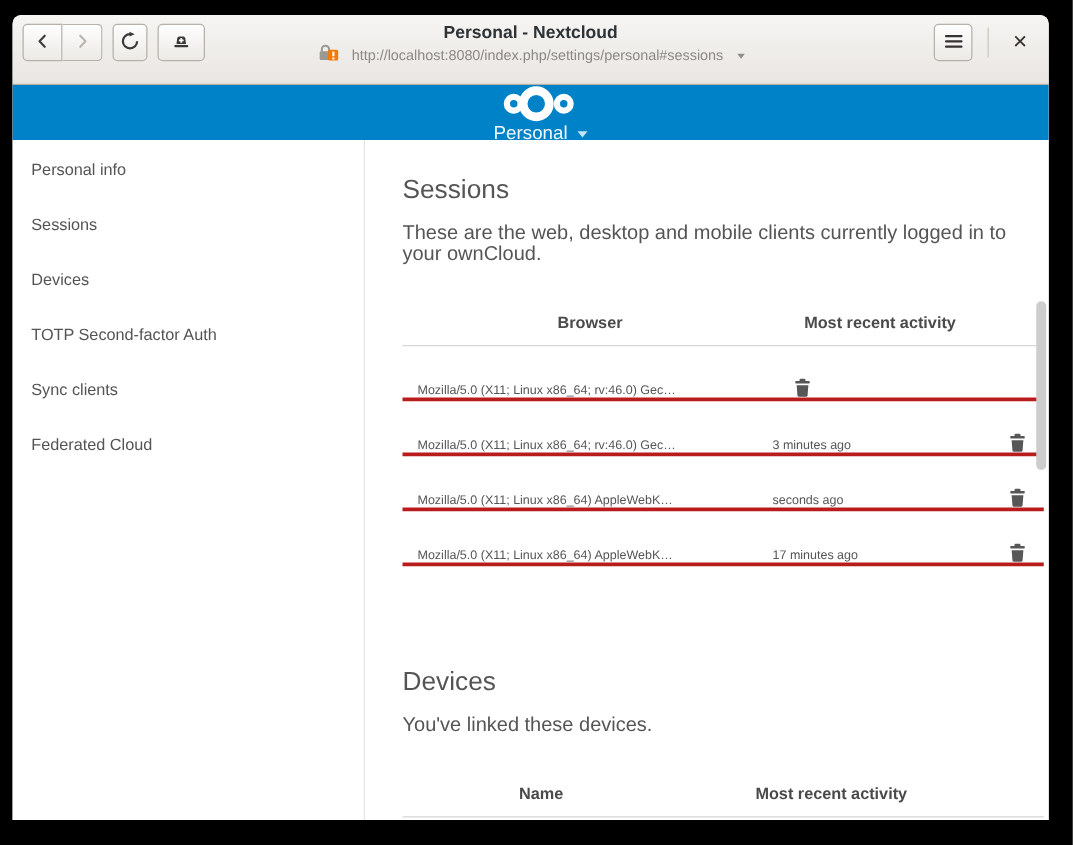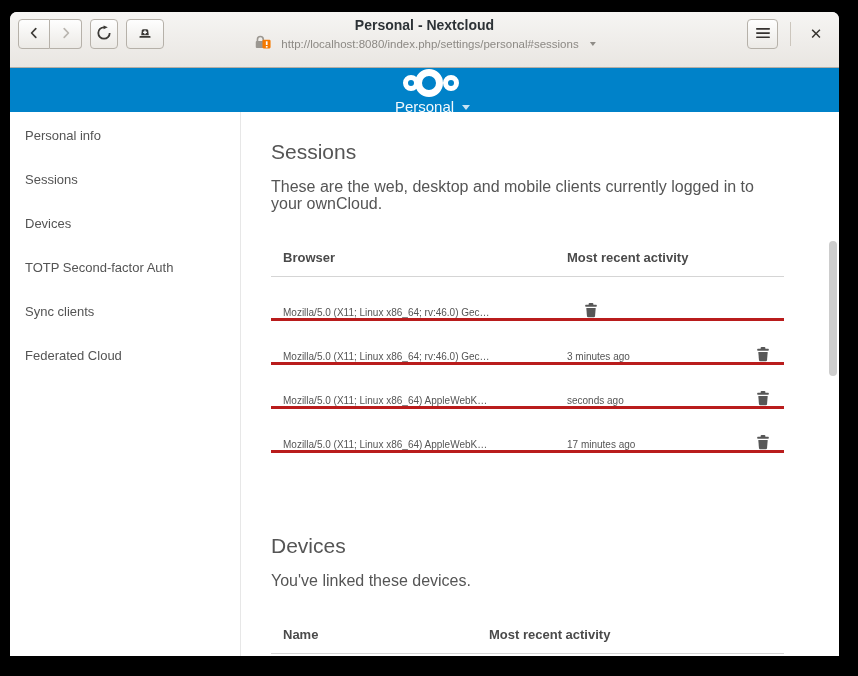--- a/index.html
+++ b/index.html
@@ -39,29 +39,29 @@
   .logo i{position:absolute;border-radius:50%;box-sizing:border-box;border-style:solid;border-color:#fff;}
   .logo i:nth-child(1){width:16px;height:16px;border-width:5px;left:0;top:7px;}
   .logo i:nth-child(2){width:28px;height:28px;border-width:7px;left:12px;top:1px;}
   .logo i:nth-child(3){width:16px;height:16px;border-width:5px;left:40px;top:7px;}
   .app-menu{margin-left:16px;display:flex;align-items:center;gap:8px;color:rgba(255,255,255,0.95);
     font-size:15px;cursor:pointer;}
   .user-menu{margin-left:auto;margin-right:34px;display:flex;align-items:flex-end;gap:1px;
     color:rgba(255,255,255,0.95);font-size:13.5px;cursor:pointer;font-family:Liberation Serif, serif;}
   
   .content{display:flex;height:555px;position:relative;background:#fff;}
-  .sidebar{width:231px;flex:none;border-right:1px solid #e7e7e7;box-sizing:border-box;padding-top:2px;}
+  .sidebar{width:282px;flex:none;border-right:1px solid #e7e7e7;box-sizing:border-box;padding-top:2px;}
   .side-item{height:44px;line-height:44px;padding-left:15px;font-size:13px;color:#545454;cursor:pointer;}
   .main{flex:1;position:relative;overflow:hidden;}
   .main-inner{margin-left:30px;width:513px;padding-top:27px;}
   h2{font-size:21px;font-weight:300;color:#555;margin:0;line-height:26px;}
   .desc{font-size:16px;color:#555;margin:13px 0 0 0;line-height:17px;}
   .table{margin-top:27px;}
   .thead{display:flex;align-items:center;height:37px;border-bottom:1px solid #d5d5d5;
-    font-size:13px;font-weight:bold;color:#4a4a4a;}
+    font-size:13px;font-weight:bold;color:#4a4a4a;text-align:center;}
   .trow{display:flex;align-items:flex-end;height:41px;border-bottom:3px solid #b91c1c;
     font-size:10px;color:#555;}
   .sessions-table .c1{width:296px;box-sizing:border-box;padding-left:12px;
     white-space:nowrap;overflow:hidden;padding-right:8px;}
   .devices-table .c1{width:218px;box-sizing:border-box;padding-left:12px;
     white-space:nowrap;overflow:hidden;padding-right:8px;}
   .c2{flex:1;}
   .c-action{width:32px;display:flex;justify-content:flex-end;padding-right:13px;}
   .trash-btn{background:none;border:none;padding:0;cursor:pointer;height:16px;}
   .section2{margin-top:80px;}

